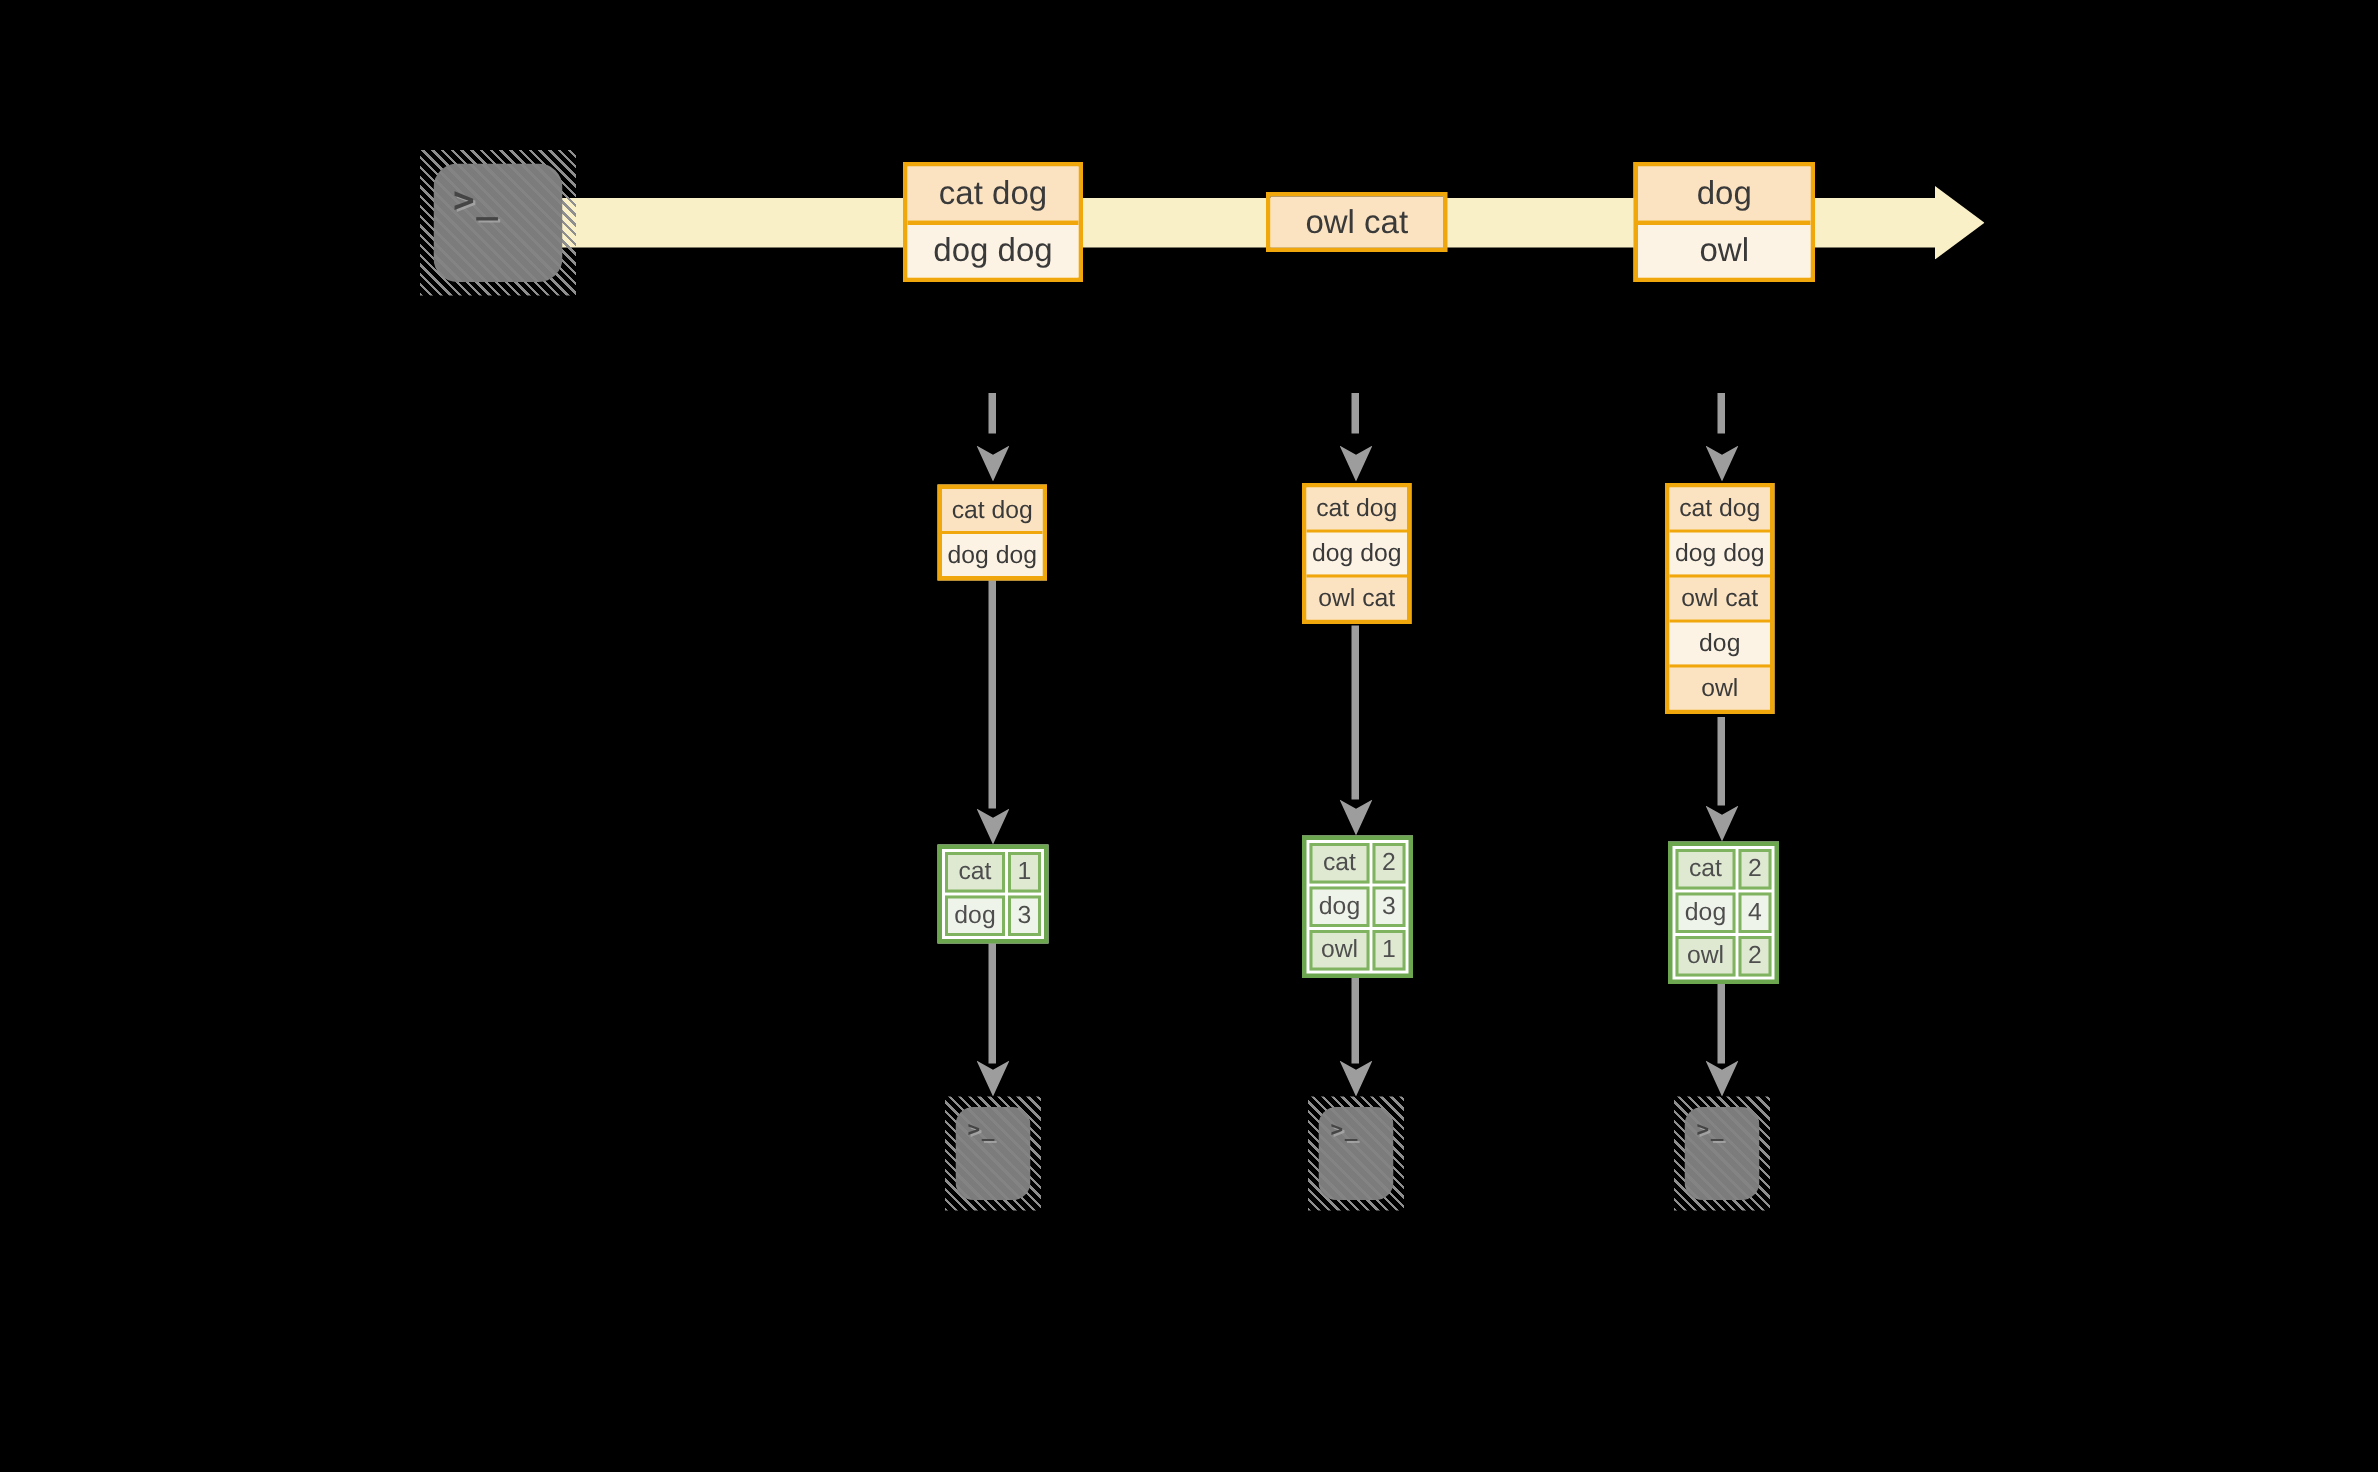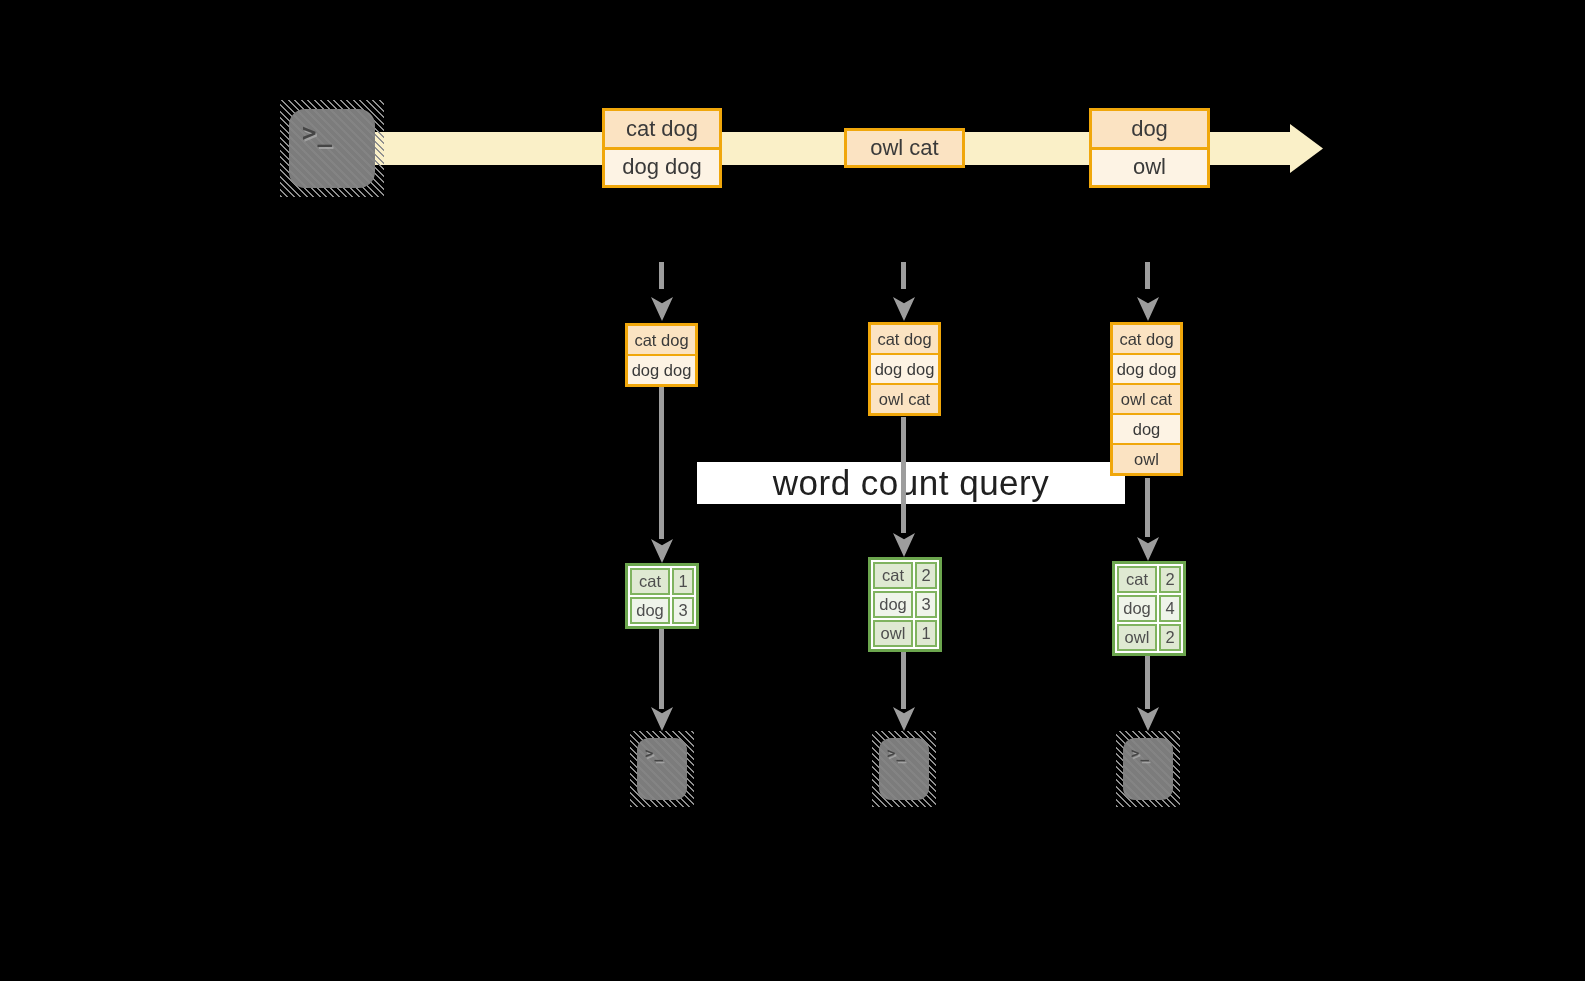--- a/index.html
+++ b/index.html
@@ -102,23 +102,20 @@
     <div class="srow">owl cat</div>
   </div>
   <div class="abs stack" style="left:1110px;top:322px;width:73px;">
     <div class="srow">cat dog</div>
     <div class="srow lt">dog dog</div>
     <div class="srow">owl cat</div>
     <div class="srow lt">dog</div>
     <div class="srow">owl</div>
   </div>
 
-  <div class="abs banner" style="left:697px;top:462px;width:428px;height:42px;">
-    <span class="banner-label">word count query</span>
-  </div>
 
   <div class="abs vline" style="left:659px;top:387px;height:152px;"></div>
   <div class="abs vhead" style="left:651px;top:539px;"></div>
   <div class="abs vline" style="left:901px;top:417px;height:116px;"></div>
   <div class="abs vhead" style="left:893px;top:533px;"></div>
   <div class="abs vline" style="left:1145px;top:478px;height:59px;"></div>
   <div class="abs vhead" style="left:1137px;top:537px;"></div>
 
   <div class="abs gtable" style="left:625px;top:563px;">
     <div class="gcell">cat</div>

